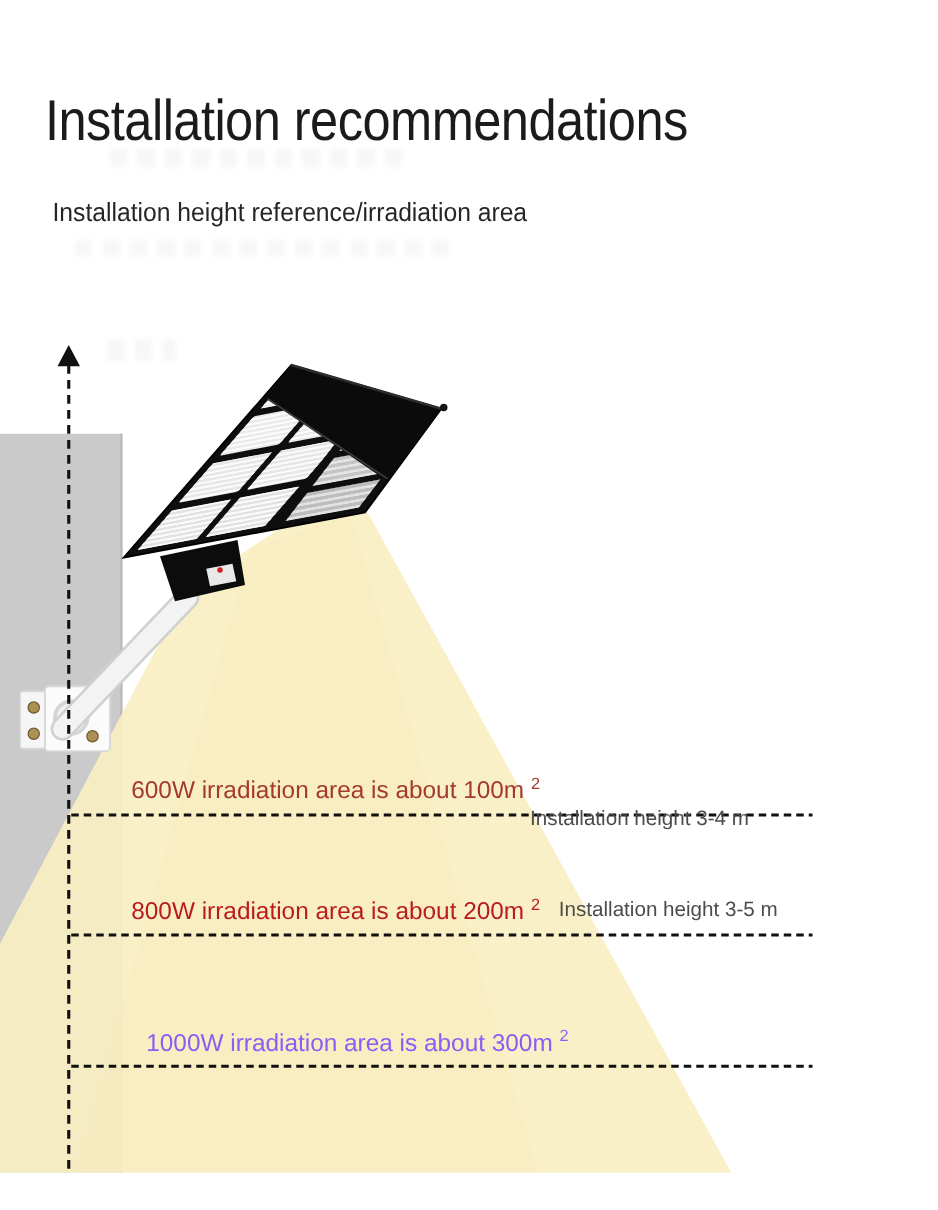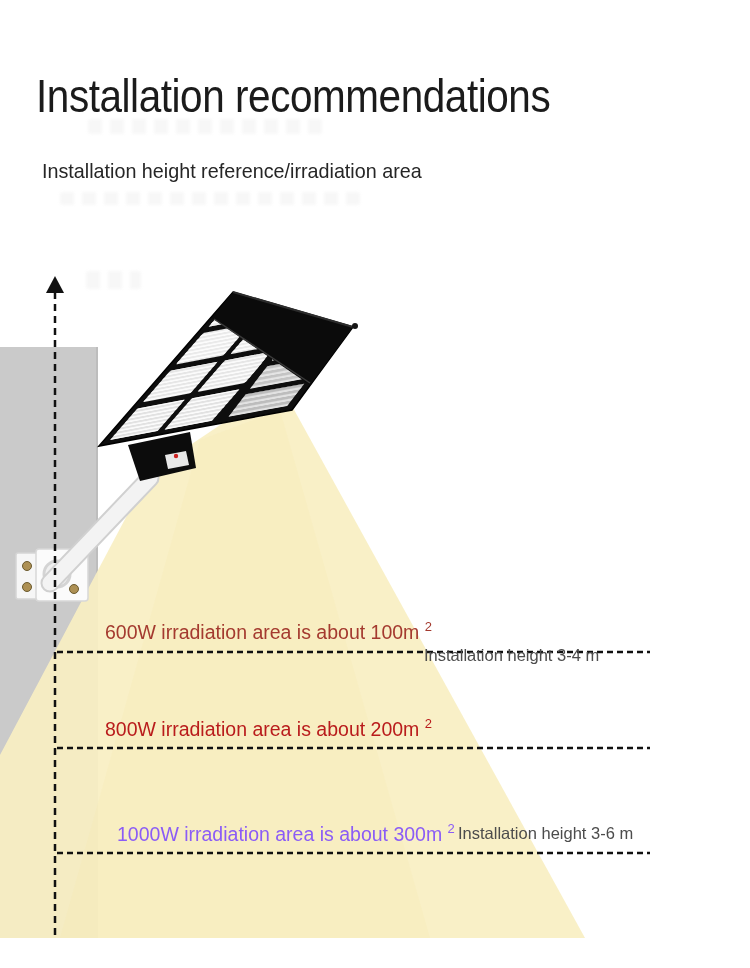--- a/index.html
+++ b/index.html
@@ -121,20 +121,20 @@
   <div class="power-label" style="left: 105px; top: 619px; color: rgb(164, 58, 47);">
     <span>600W irradiation area is about 100m</span>
     <sup>2</sup>
   </div>
   <div class="height-label" style="left:424px;top:622px;margin-top:24px;">Installation height 3-4 m</div>
 
   <div class="power-label" style="left: 105px; top: 716px; color: #b91c1c;">
     <span>800W irradiation area is about 200m</span>
     <sup>2</sup>
   </div>
+  <div class="height-label" style="left:447px;top:719px;">Installation height 3-5 m</div>
 
   <div class="power-label" style="left: 117px; top: 821px; color: #8b5cf6;">
     <span>1000W irradiation area is about 300m</span>
     <sup>2</sup>
   </div>
-  <div class="height-label" style="left:458px;top:824px;">Installation height 3-6 m</div>
 
 </div>
 
 </body></html>

